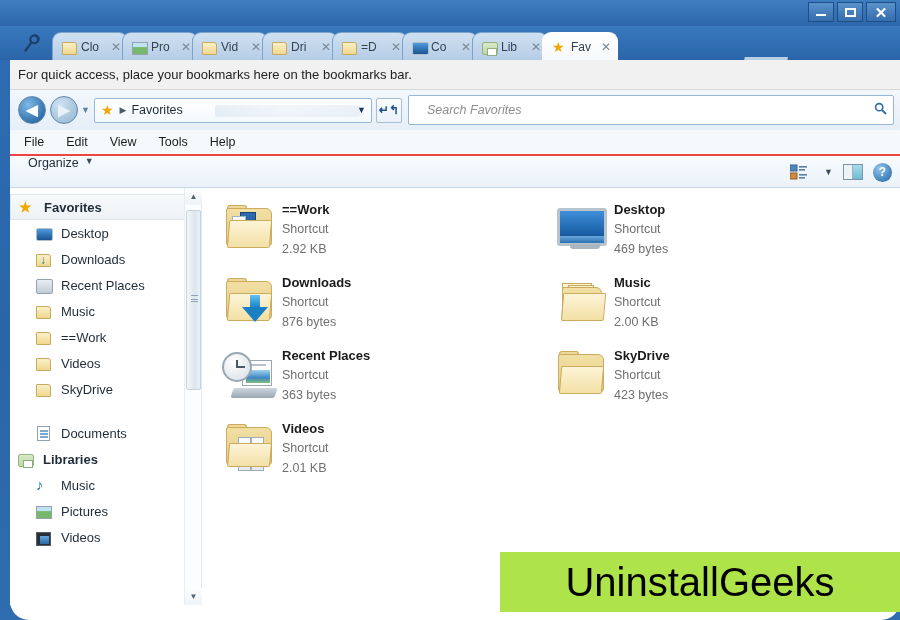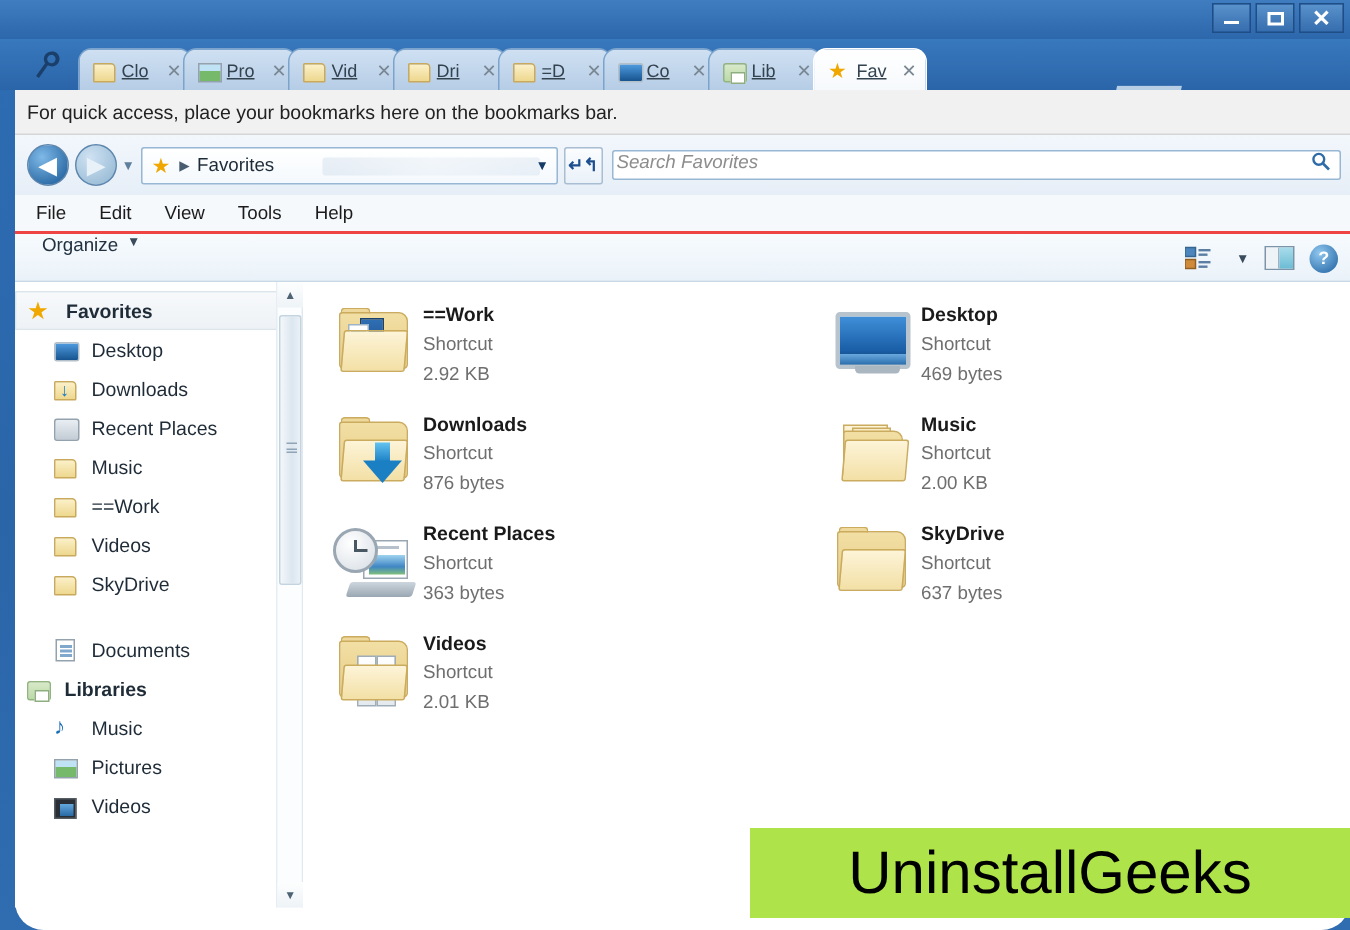--- a/index.html
+++ b/index.html
@@ -51,21 +51,21 @@
     border-top-left-radius:9px; border-top-right-radius:9px;
     border:1px solid #7ba3cc; border-bottom:none;
     font-size:12px; color:#33424f;
     overflow:hidden;
   }
   .tab.active {
     background: linear-gradient(180deg,#ffffff 0%,#f6f9fc 100%);
     border-color:#ffffff; z-index:5;
   }
   .tab .ticon { width:15px; height:15px; margin-right:4px; flex:0 0 auto; position:relative; }
-  .tab .tlabel { white-space:nowrap; overflow:hidden; flex:1 1 auto;text-decoration:underline; }
+  .tab .tlabel { white-space:nowrap; overflow:hidden; flex:1 1 auto; }
   .tab .tclose { color:#7a8894; font-size:12px; margin-left:2px; flex:0 0 auto; }
   .newtab {
     position:absolute; left:740px; top:31px; width:48px; height:22px;
     background:#b8cee5;
     clip-path: polygon(10% 0, 100% 0, 90% 100%, 0 100%);
   }
 
   
   .client {
     position:absolute; left:10px; top:60px; width:890px; height:560px;
@@ -111,23 +111,23 @@
   }
   .addrbar .vdrop { position:absolute; right:5px; color:#163b66; font-size:9px; }
   .refreshbtn {
     width:26px; height:25px; margin-left:4px;
     border:1px solid #a9bed2; border-radius:2px;
     background:linear-gradient(180deg,#fbfdff 0%,#e9f1f8 100%);
     display:flex; align-items:center; justify-content:center;
     color:#1d4f8f; font-size:12px; font-weight:bold;
   }
   .searchbox {
-    flex:1 1 auto; height:20px; margin-left:6px; margin-right:4px;
+    flex:1 1 auto; height:30px; margin-left:6px; margin-right:4px;
     border:1px solid #97b7d4; border-radius:2px;
-    background:#fff; display:flex; align-items:flex-start; padding:0 2px;
+    background:#fff; display:flex; align-items:center; padding:0 18px;
     position:relative;
   }
   .searchbox .sph { font-size:12.5px; color:#8d8d8d; font-style:italic; }
   .searchbox .smag { position:absolute; right:6px; color:#2e6ca8; font-size:13px; }
 
   
   .menubar {
     height:26px; background:#f6f9fc;
     display:flex; align-items:center; padding-left:14px; gap:22px;
     font-size:12.5px; color:#1b1b1b;
@@ -693,21 +693,21 @@
             <span class="ficon">
               <span class="folder">
                   <i class="tabtop"></i>
                   <i class="back"></i>
                   <i class="front"></i>
                 </span>
             </span>
             <span class="fmeta">
               <span class="fname" style="display:block">SkyDrive</span>
               <span class="ftype" style="display:block">Shortcut</span>
-              <span class="fsize" style="display:block">637 bytes</span>
+              <span class="fsize" style="display:block">423 bytes</span>
             </span>
           </div>
 
           <div class="fileitem">
             <span class="ficon">
               <span class="folder">
                   <i class="tabtop"></i>
                   <i class="back"></i>
                 <span class="filmstack">
                   <i class="s" style="left:2px;">

